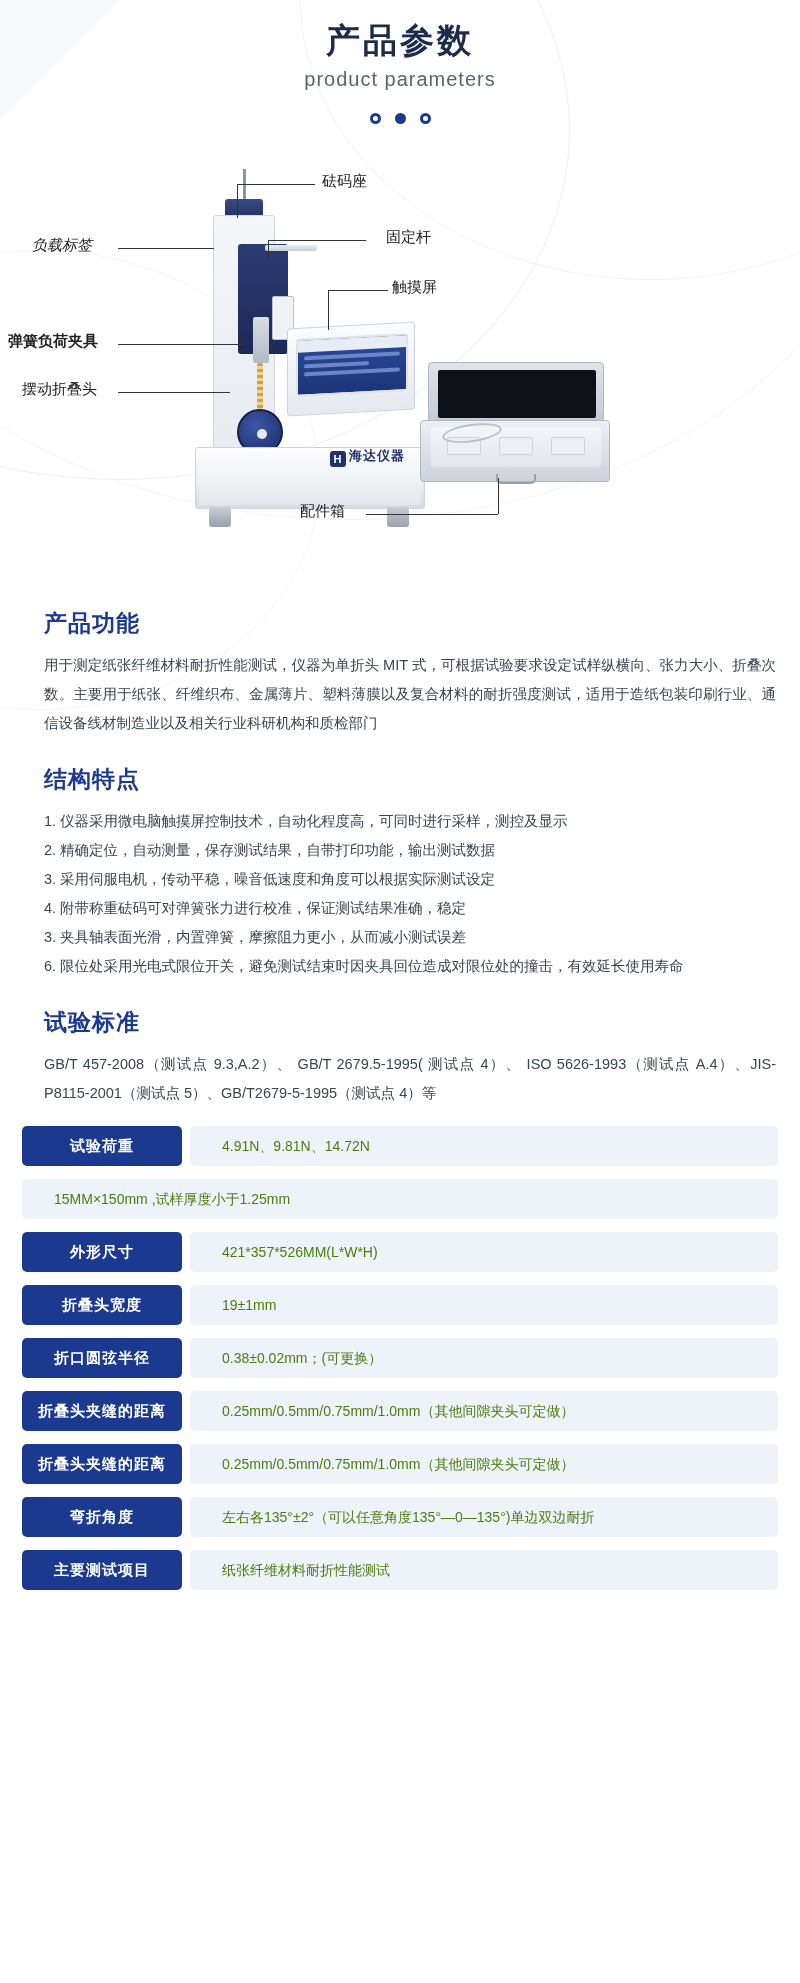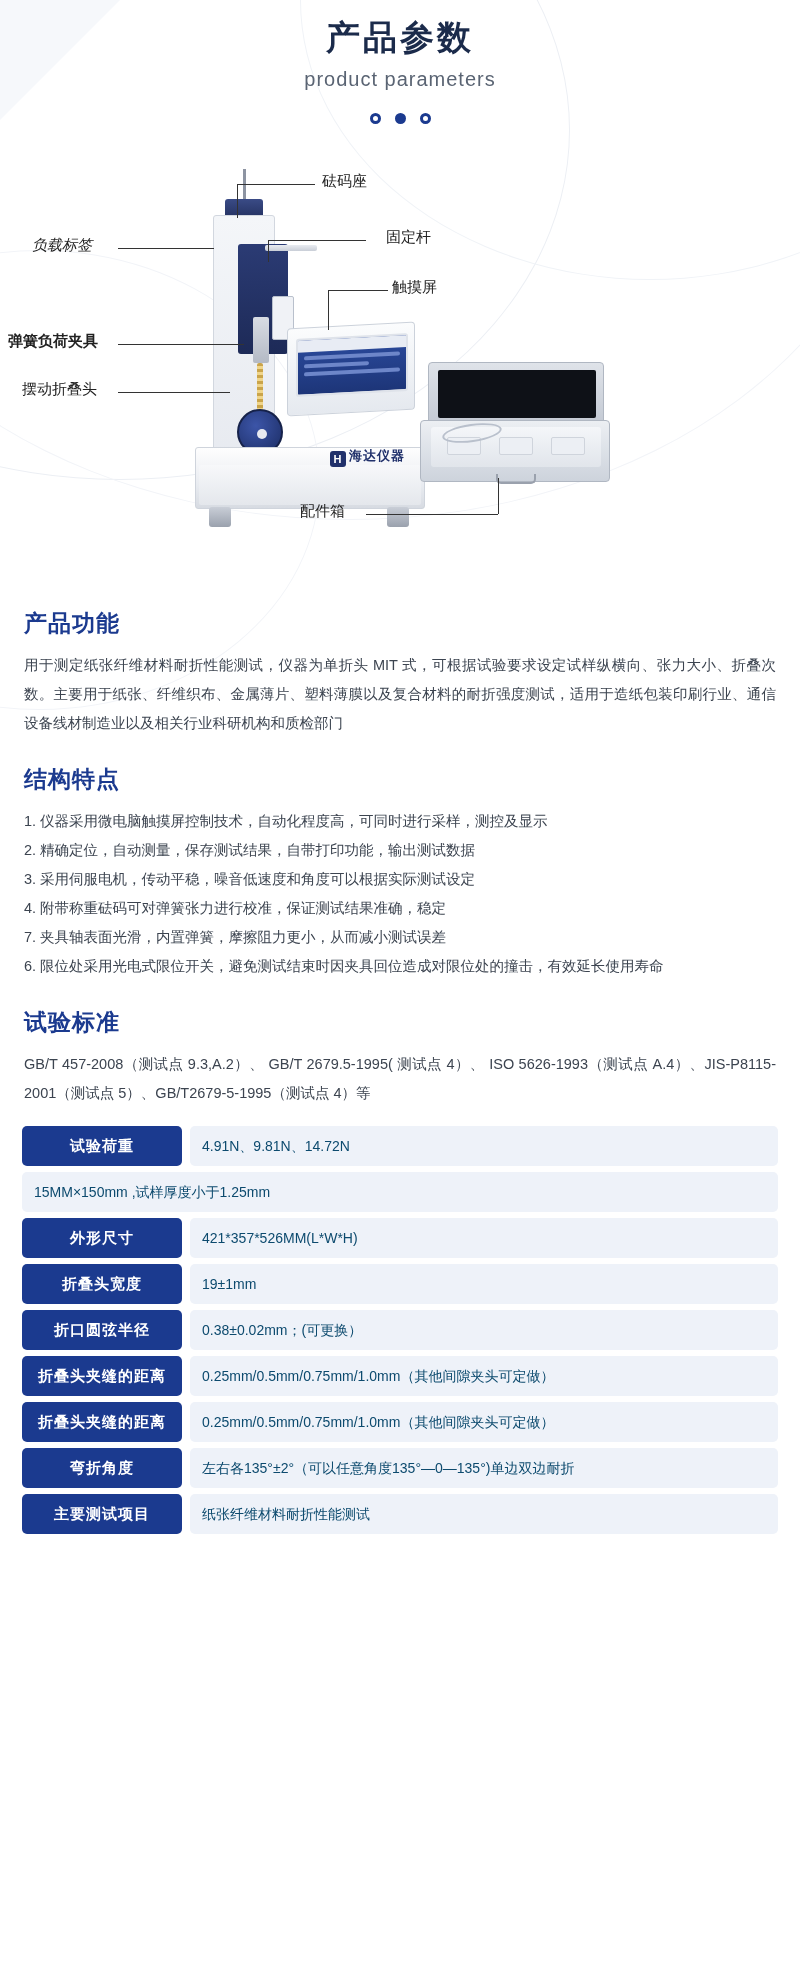--- a/index.html
+++ b/index.html
@@ -40,21 +40,20 @@
     padding-top: 18px;
     text-align: center;
     z-index: 3;
   }
   .title-cn {
     font-size: 34px;
     font-weight: bold;
     color: #1b2b4b;
     letter-spacing: 3px;
     line-height: 1.3;
-    font-family: Liberation Mono, monospace;
   }
   .title-en {
     margin-top: 6px;
     font-size: 20px;
     color: #5a6473;
     letter-spacing: 1px;
   }
   .dots {
     margin-top: 22px;
     display: flex;
@@ -204,52 +203,52 @@
     position:absolute; left:76px; top:112px; width:40px; height:10px;
     border:2px solid #9aa1ad; border-top:none; border-radius:0 0 5px 5px;
   }
   .cables {
     position:absolute; left:22px; top:62px; width:60px; height:18px;
     border:2px solid #b9c0cc; border-radius:50%;
     transform: rotate(-8deg);
   }
 
   
-  .content { position: relative; z-index: 3; padding: 0 24px; }
+  .content { position: relative; z-index: 3; padding: 0 24px; margin-left: 20px; }
   h2.sec {
     font-size: 23px; font-weight: bold; color: #1b3a8f;
     margin: 26px 0 12px 0; letter-spacing: 1px;
   }
   p.body, .list-item {
     font-size: 14.5px; line-height: 2.0; color: #3c4450; margin: 0;
     text-align: justify;
   }
   .list { margin: 0; padding: 0; }
 
   
   .spec-table {
     margin: 18px 22px 30px 22px;
-    display: flex; flex-direction: column; gap: 6px;
+    display: flex; flex-direction: column; gap: 13px;
   }
   .spec-row { display: flex; align-items: stretch; gap: 8px; }
   .spec-key {
     width: 160px; min-height: 40px;
     background: #1b3a8f; color: #fff;
     font-size: 15px; font-weight: bold;
     display: flex; align-items: center; justify-content: center;
     border-radius: 5px;
     letter-spacing: 1px;
     flex: none;
   }
   .spec-val {
     flex: 1; min-height: 40px;
-    background: #eef2f9; color: #0c4a6e;
+    background: #eef2f9; color: #4d7c0f;
     font-size: 14px;
     display: flex; align-items: center;
-    padding: 6px 12px;
+    padding: 6px 32px;
     border-radius: 5px;
     line-height: 1.5;
   }
   .bottom-pad { height: 26px; }
 </style>
 </head>
 <body>
 
 <div class="page">
 
@@ -342,21 +341,21 @@
 
     <h2 class="sec">产品功能</h2>
     <p class="body">用于测定纸张纤维材料耐折性能测试，仪器为单折头 MIT 式，可根据试验要求设定试样纵横向、张力大小、折叠次数。主要用于纸张、纤维织布、金属薄片、塑料薄膜以及复合材料的耐折强度测试，适用于造纸包装印刷行业、通信设备线材制造业以及相关行业科研机构和质检部门</p>
 
     <h2 class="sec">结构特点</h2>
     <div class="list">
       <p class="list-item">1. 仪器采用微电脑触摸屏控制技术，自动化程度高，可同时进行采样，测控及显示</p>
       <p class="list-item">2. 精确定位，自动测量，保存测试结果，自带打印功能，输出测试数据</p>
       <p class="list-item">3. 采用伺服电机，传动平稳，噪音低速度和角度可以根据实际测试设定</p>
       <p class="list-item">4. 附带称重砝码可对弹簧张力进行校准，保证测试结果准确，稳定</p>
-      <p class="list-item">7. 夹具轴表面光滑，内置弹簧，摩擦阻力更小，从而减小测试误差</p>
+      <p class="list-item">3. 夹具轴表面光滑，内置弹簧，摩擦阻力更小，从而减小测试误差</p>
       <p class="list-item">6. 限位处采用光电式限位开关，避免测试结束时因夹具回位造成对限位处的撞击，有效延长使用寿命</p>
     </div>
 
     <h2 class="sec">试验标准</h2>
     <p class="body">GB/T 457-2008（测试点 9.3,A.2）、 GB/T 2679.5-1995( 测试点 4）、 ISO 5626-1993（测试点 A.4）、JIS-P8115-2001（测试点 5）、GB/T2679-5-1995（测试点 4）等</p>
   </div>
 
   <div class="spec-table">
     <div class="spec-row">
       <div class="spec-key">试验荷重</div>

